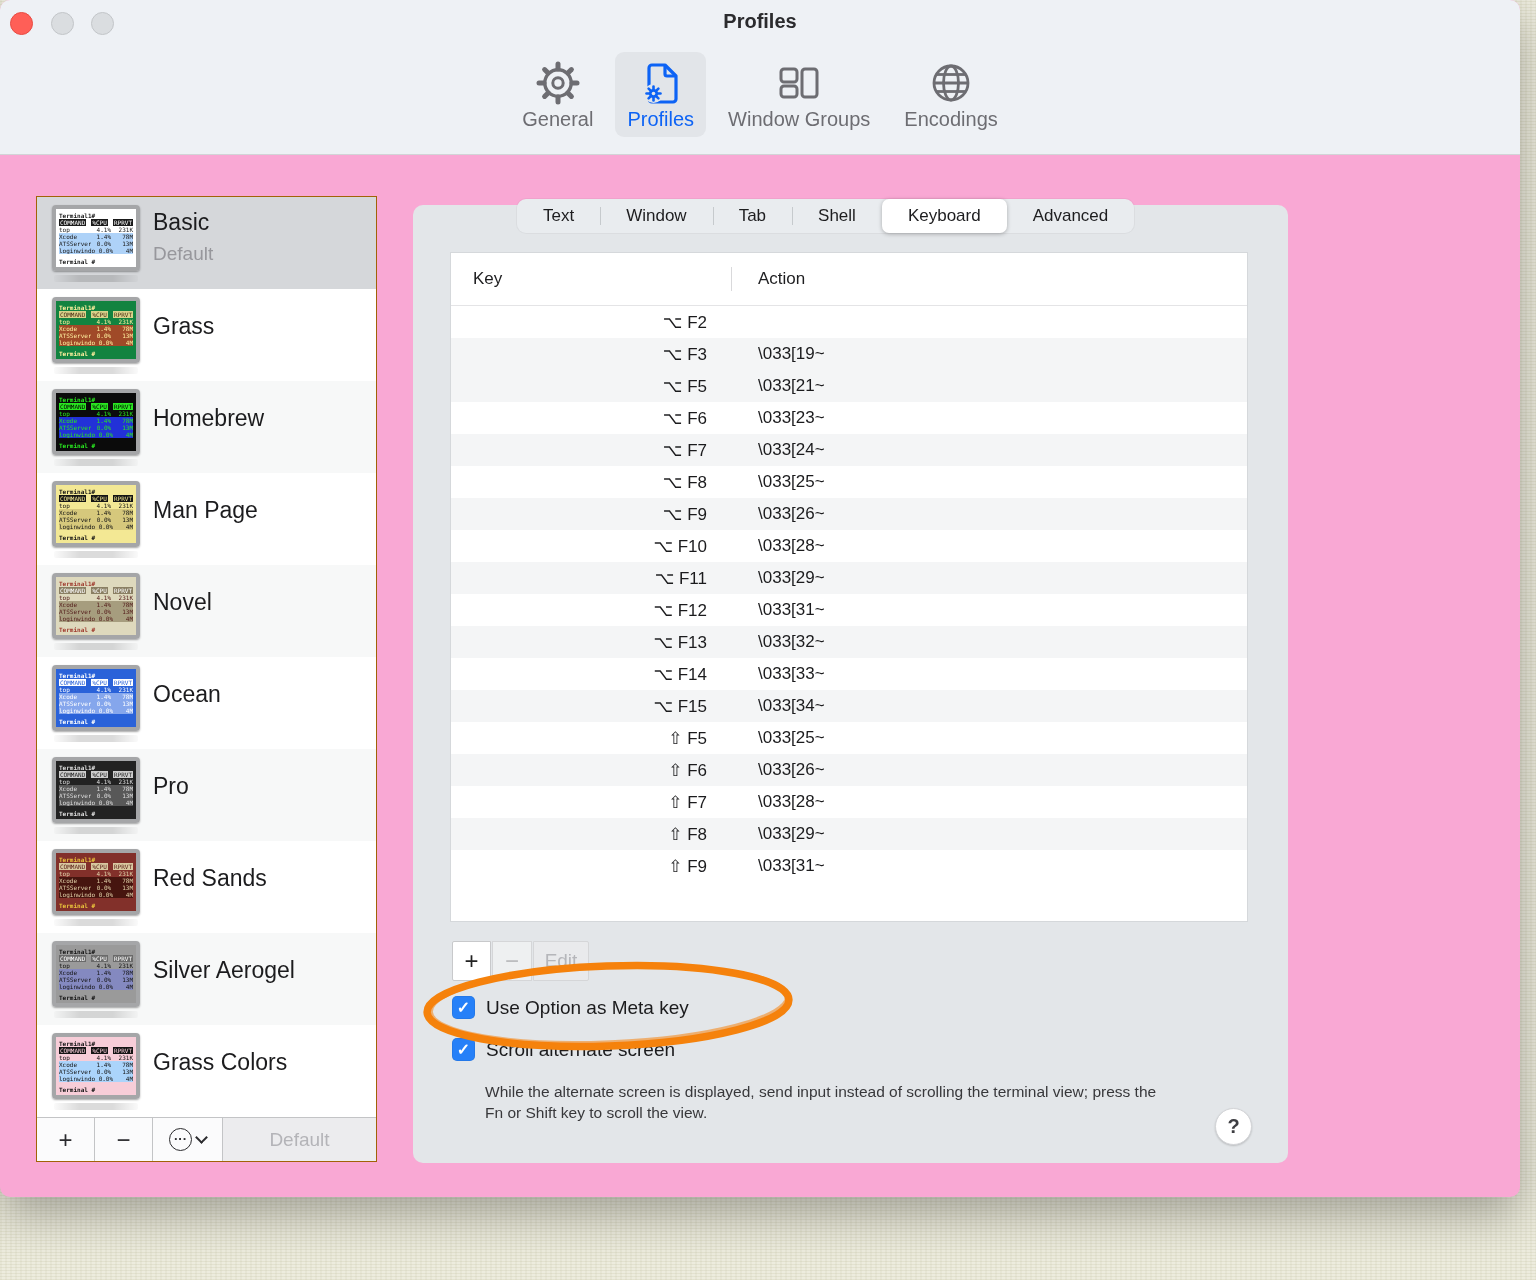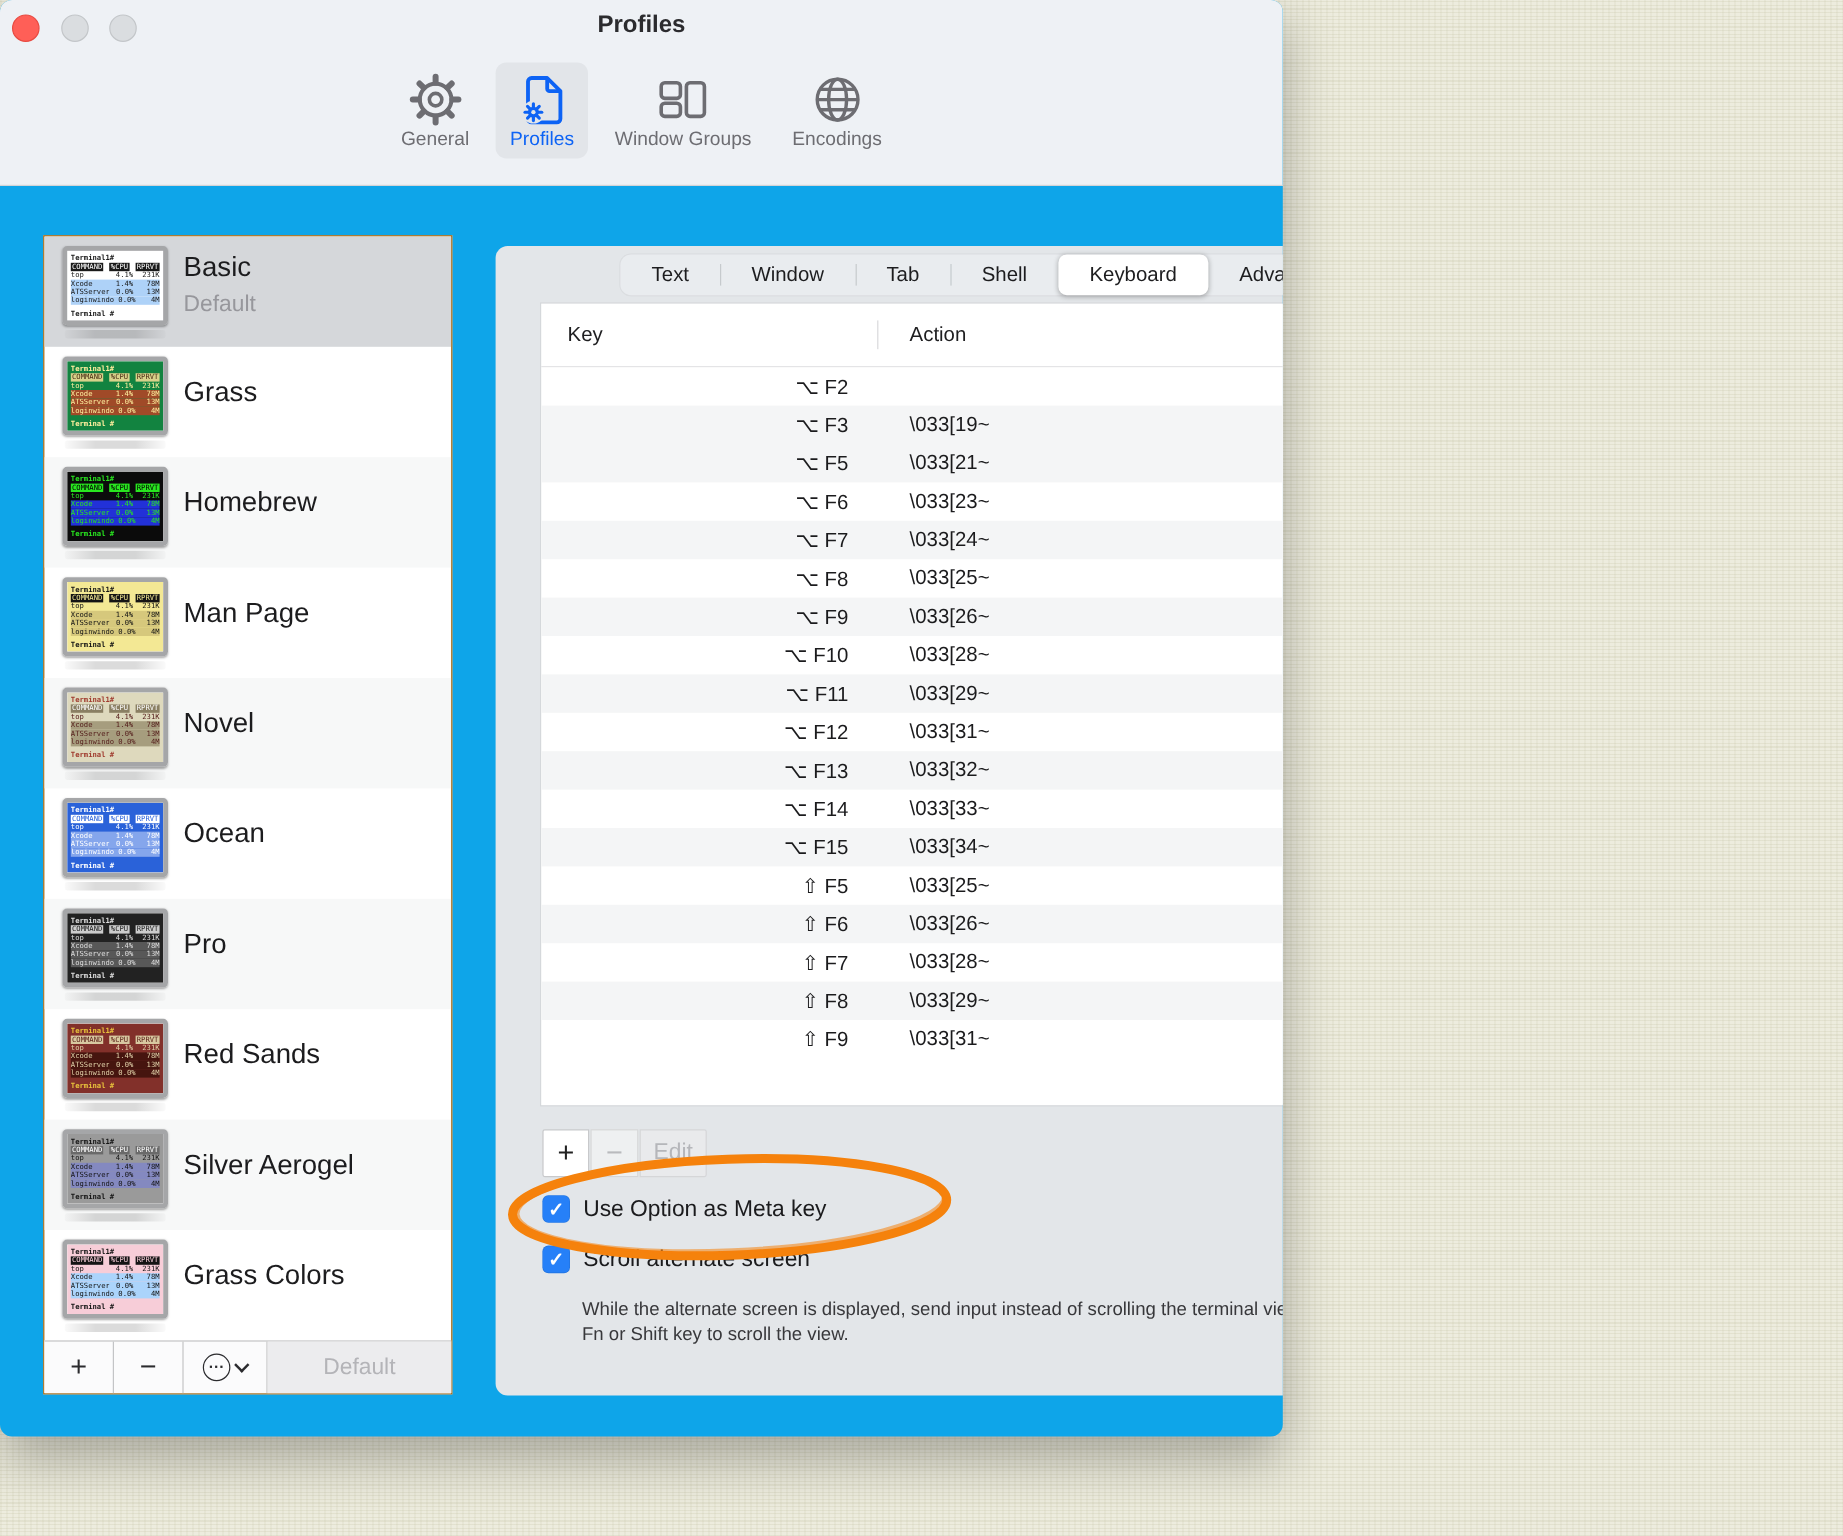--- a/index.html
+++ b/index.html
@@ -5,39 +5,39 @@
   * { margin:0; padding:0; box-sizing:border-box; }
   html,body { width:1536px; height:1280px; overflow:hidden;
     font-family:"Liberation Sans", sans-serif; }
   body {
     background-color:#edecde;
     background-image:
       repeating-linear-gradient(0deg, rgba(186,184,150,.20) 0 1px, rgba(255,255,255,0) 1px 3px),
       repeating-linear-gradient(90deg, rgba(186,184,150,.12) 0 2px, rgba(255,255,255,0) 2px 5px);
   }
   #window {
-    position:absolute; left:0; top:0; width:1069px; height:1197px;
-    background:#0ea5e9; border-radius:10px;
+    position:absolute; left:0; top:0; width:1520px; height:1197px;
+    background:#f9a8d4; border-radius:10px;
     box-shadow:0 18px 45px rgba(0,0,0,.30);
     overflow:hidden;
   }
   
   #titlebar { position:absolute; left:0; top:0; width:100%; height:155px;
     background:#eef1f5; border-bottom:1px solid #d2d4d7; }
   .tl { position:absolute; width:23px; height:23px; border-radius:50%; top:12px; }
   .tl.close { left:10px; background:#ff5f57; border:1px solid #e84b42; }
   .tl.min   { left:51px; background:#dadde0; border:1px solid #c3c6c9; }
   .tl.max   { left:91px; background:#dadde0; border:1px solid #c3c6c9; }
   #win-title { position:absolute; top:10px; left:0; width:100%; text-align:center;
     font-size:20px; font-weight:bold; color:#2b2b2e; }
   #toolbar { position:absolute; top:52px; left:0; width:100%;
     display:flex; justify-content:center; align-items:flex-start; gap:10px; }
   .tb-item { display:flex; flex-direction:column; align-items:center;
     padding:8px 12px 6px; border-radius:9px; color:#6d6d72; }
-  .tb-item .tb-label { font-size:16px; margin-top:2px; color:#6d6d72; }
+  .tb-item .tb-label { font-size:20px; margin-top:2px; color:#6d6d72; }
   .tb-item.active { background:#e2e5e9; }
   .tb-item.active .tb-label { color:#0d63f5; }
   .tb-icon { width:46px; height:46px; }
   
   #sidebar { position:absolute; left:36px; top:196px; width:341px; height:966px;
     background:#ffffff; border:1px solid #a16207; }
   #profile-list { position:absolute; left:0; top:0; width:100%; height:921px; overflow:hidden; }
   .p-item { position:relative; width:100%; height:92px; }
   .p-item.alt { background:#f7f8f8; }
   .p-item.selected { background:#d5d7da; }
@@ -70,21 +70,21 @@
   .sf-more { width:70px; gap:5px; }
   .sf-default { flex:1; border-right:none; background:#ececee; color:#b4b4b8; font-size:19px; }
   .circ-ellipsis { width:23px; height:23px; border:1.6px solid #2b2b2e; border-radius:50%;
     display:flex; align-items:center; justify-content:center;
     font-size:13px; font-weight:bold; letter-spacing:0; line-height:1; padding-bottom:2px;}
   .chev { width:9px; height:9px; border-right:2.2px solid #2b2b2e; border-bottom:2.2px solid #2b2b2e;
     transform:rotate(45deg); margin-top:-4px; }
   
   #panel { position:absolute; left:413px; top:205px; width:875px; height:958px;
     background:#e3e6e9; border-radius:10px; }
-  #tabbar { position:absolute; left:517px; top:212px; height:34px;
+  #tabbar { position:absolute; left:517px; top:199px; height:34px;
     display:flex; align-items:stretch; background:#e9eccf00;
     background-color:#e9ecef; border-radius:9px;
     box-shadow:0 0 0 1px rgba(0,0,0,.035); }
   .seg { display:flex; align-items:center; padding:0 26px; font-size:17px; color:#1d1d1f;
     position:relative; }
   .seg + .seg::before { content:""; position:absolute; left:0; top:8px; bottom:8px;
     width:1px; background:#c6cacd; }
   .seg.sel { background:#ffffff; border-radius:7px;
     box-shadow:0 1px 4px rgba(0,0,0,.28); font-weight:500; }
   .seg.sel::before, .seg.sel + .seg::before { display:none; }

